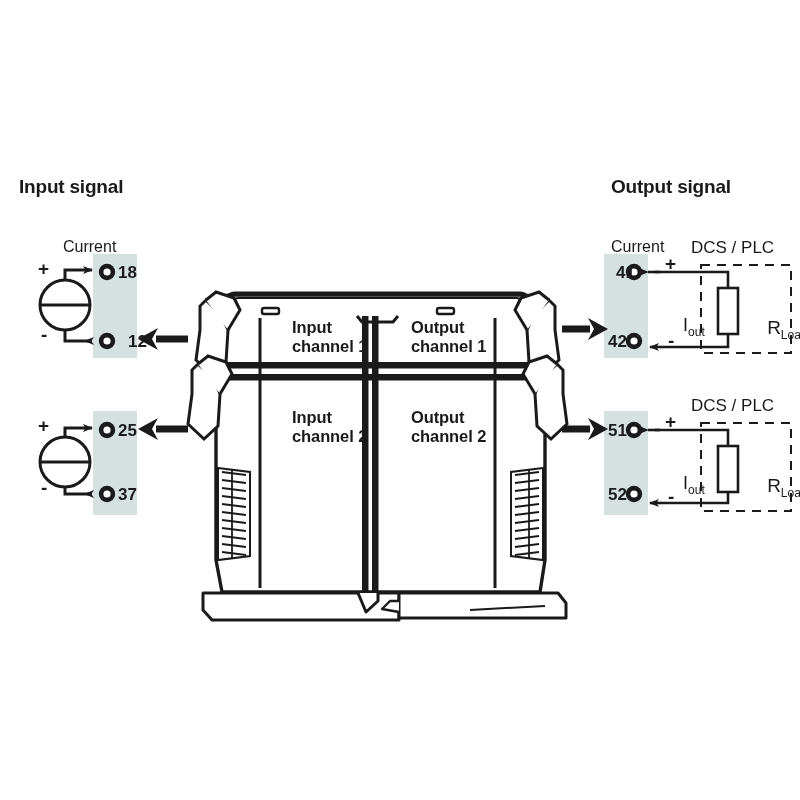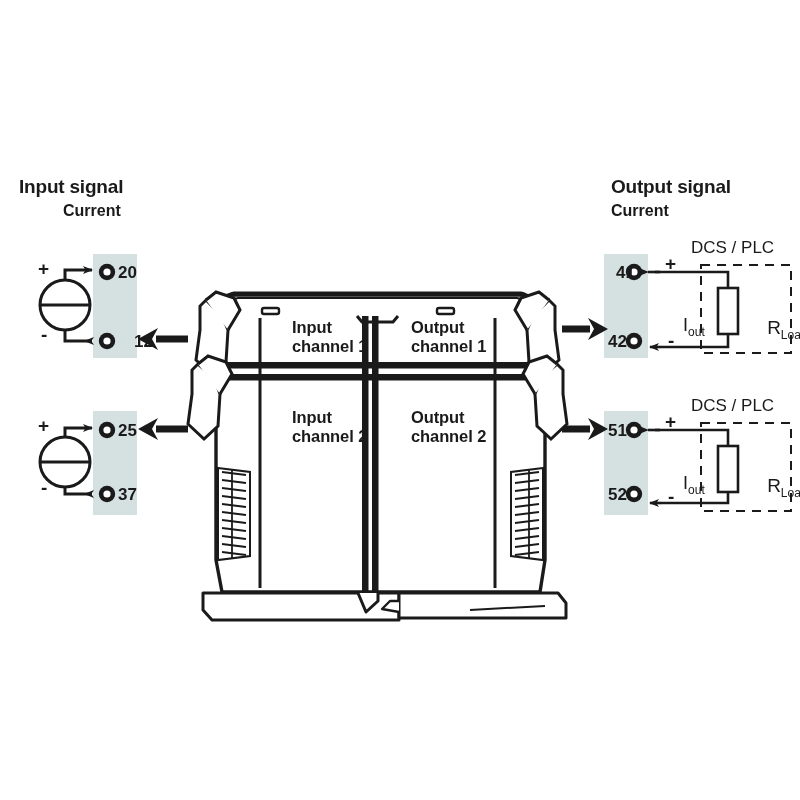--- a/index.html
+++ b/index.html
@@ -32,22 +32,23 @@
     position: absolute;
     white-space: pre;
     line-height: 1.12;
   }
   .hdr-bold {
     font-weight: bold;
     font-size: 19px;
     letter-spacing: -0.2px;
   }
   .hdr-sub {
-    font-weight: bold;
+    font-weight: normal;
     font-size: 16px;
+    margin-top: 36px;
   }
   .term-num {
     font-weight: bold;
     font-size: 17px;
   }
   .chan-label {
     font-weight: bold;
     font-size: 16.5px;
     letter-spacing: -0.1px;
     margin-left: 20px;
@@ -279,22 +280,22 @@
   <div class="txt hdr-sub" style="left:63px; top:202px;">Current</div>
 
   <div class="txt hdr-bold" style="left:611px; top:176px;">Output signal</div>
   <div class="txt hdr-sub" style="left:611px; top:202px;">Current</div>
 
   <div class="txt sym" style="left:38px; top:258px;">+</div>
   <div class="txt sym" style="left:41px; top:324px;">-</div>
   <div class="txt sym" style="left:38px; top:415px;">+</div>
   <div class="txt sym" style="left:41px; top:477px;">-</div>
 
-  <div class="txt term-num" style="left:118px; top:263px;">20</div>
-  <div class="txt term-num" style="left:134px; top:332px;">12</div>
+  <div class="txt term-num" style="left:118px; top:263px;">18</div>
+  <div class="txt term-num" style="left:128px; top:332px;">12</div>
   <div class="txt term-num" style="left:118px; top:421px;">25</div>
   <div class="txt term-num" style="left:118px; top:485px;">37</div>
 
   <div class="txt term-num" style="left:608px; top:263px;margin-left:8px;">41</div>
   <div class="txt term-num" style="left:608px; top:332px;">42</div>
   <div class="txt term-num" style="left:608px; top:421px;">51</div>
   <div class="txt term-num" style="left:608px; top:485px;">52</div>
 
   <div class="txt chan-label" style="left:272px; top:318px;">Input</div>
   <div class="txt chan-label" style="left:272px; top:337px;">channel 1</div>

